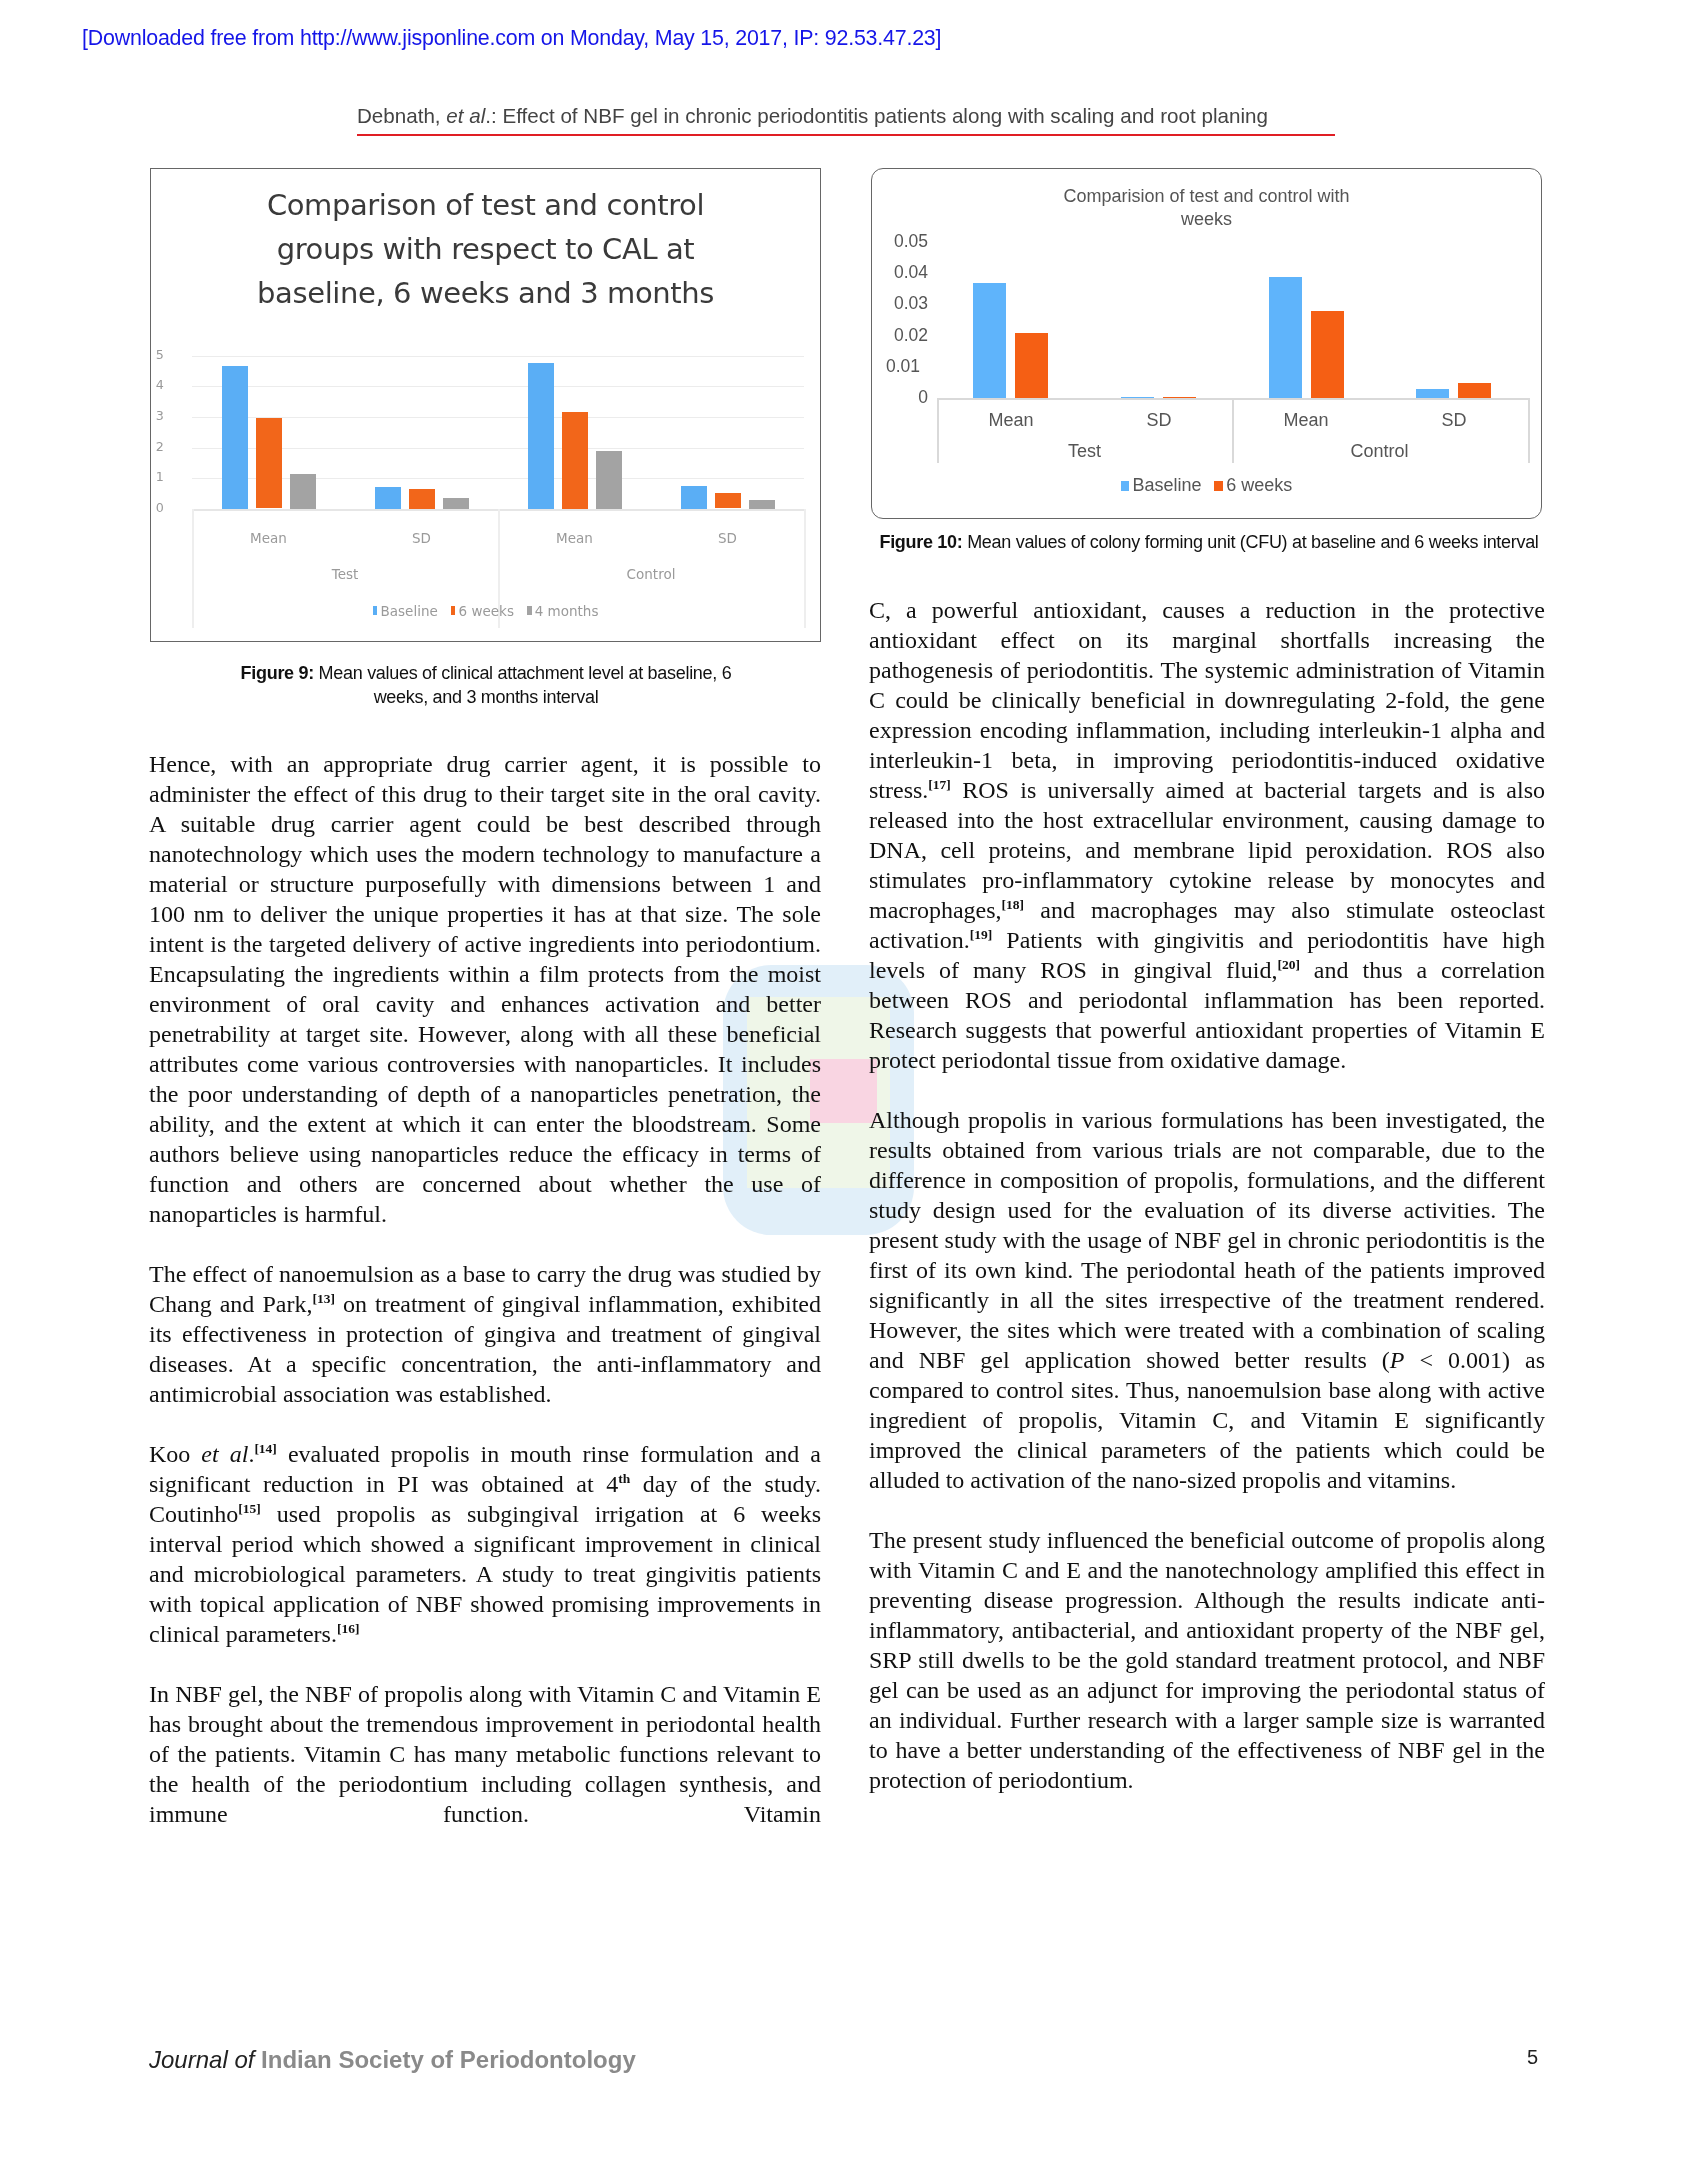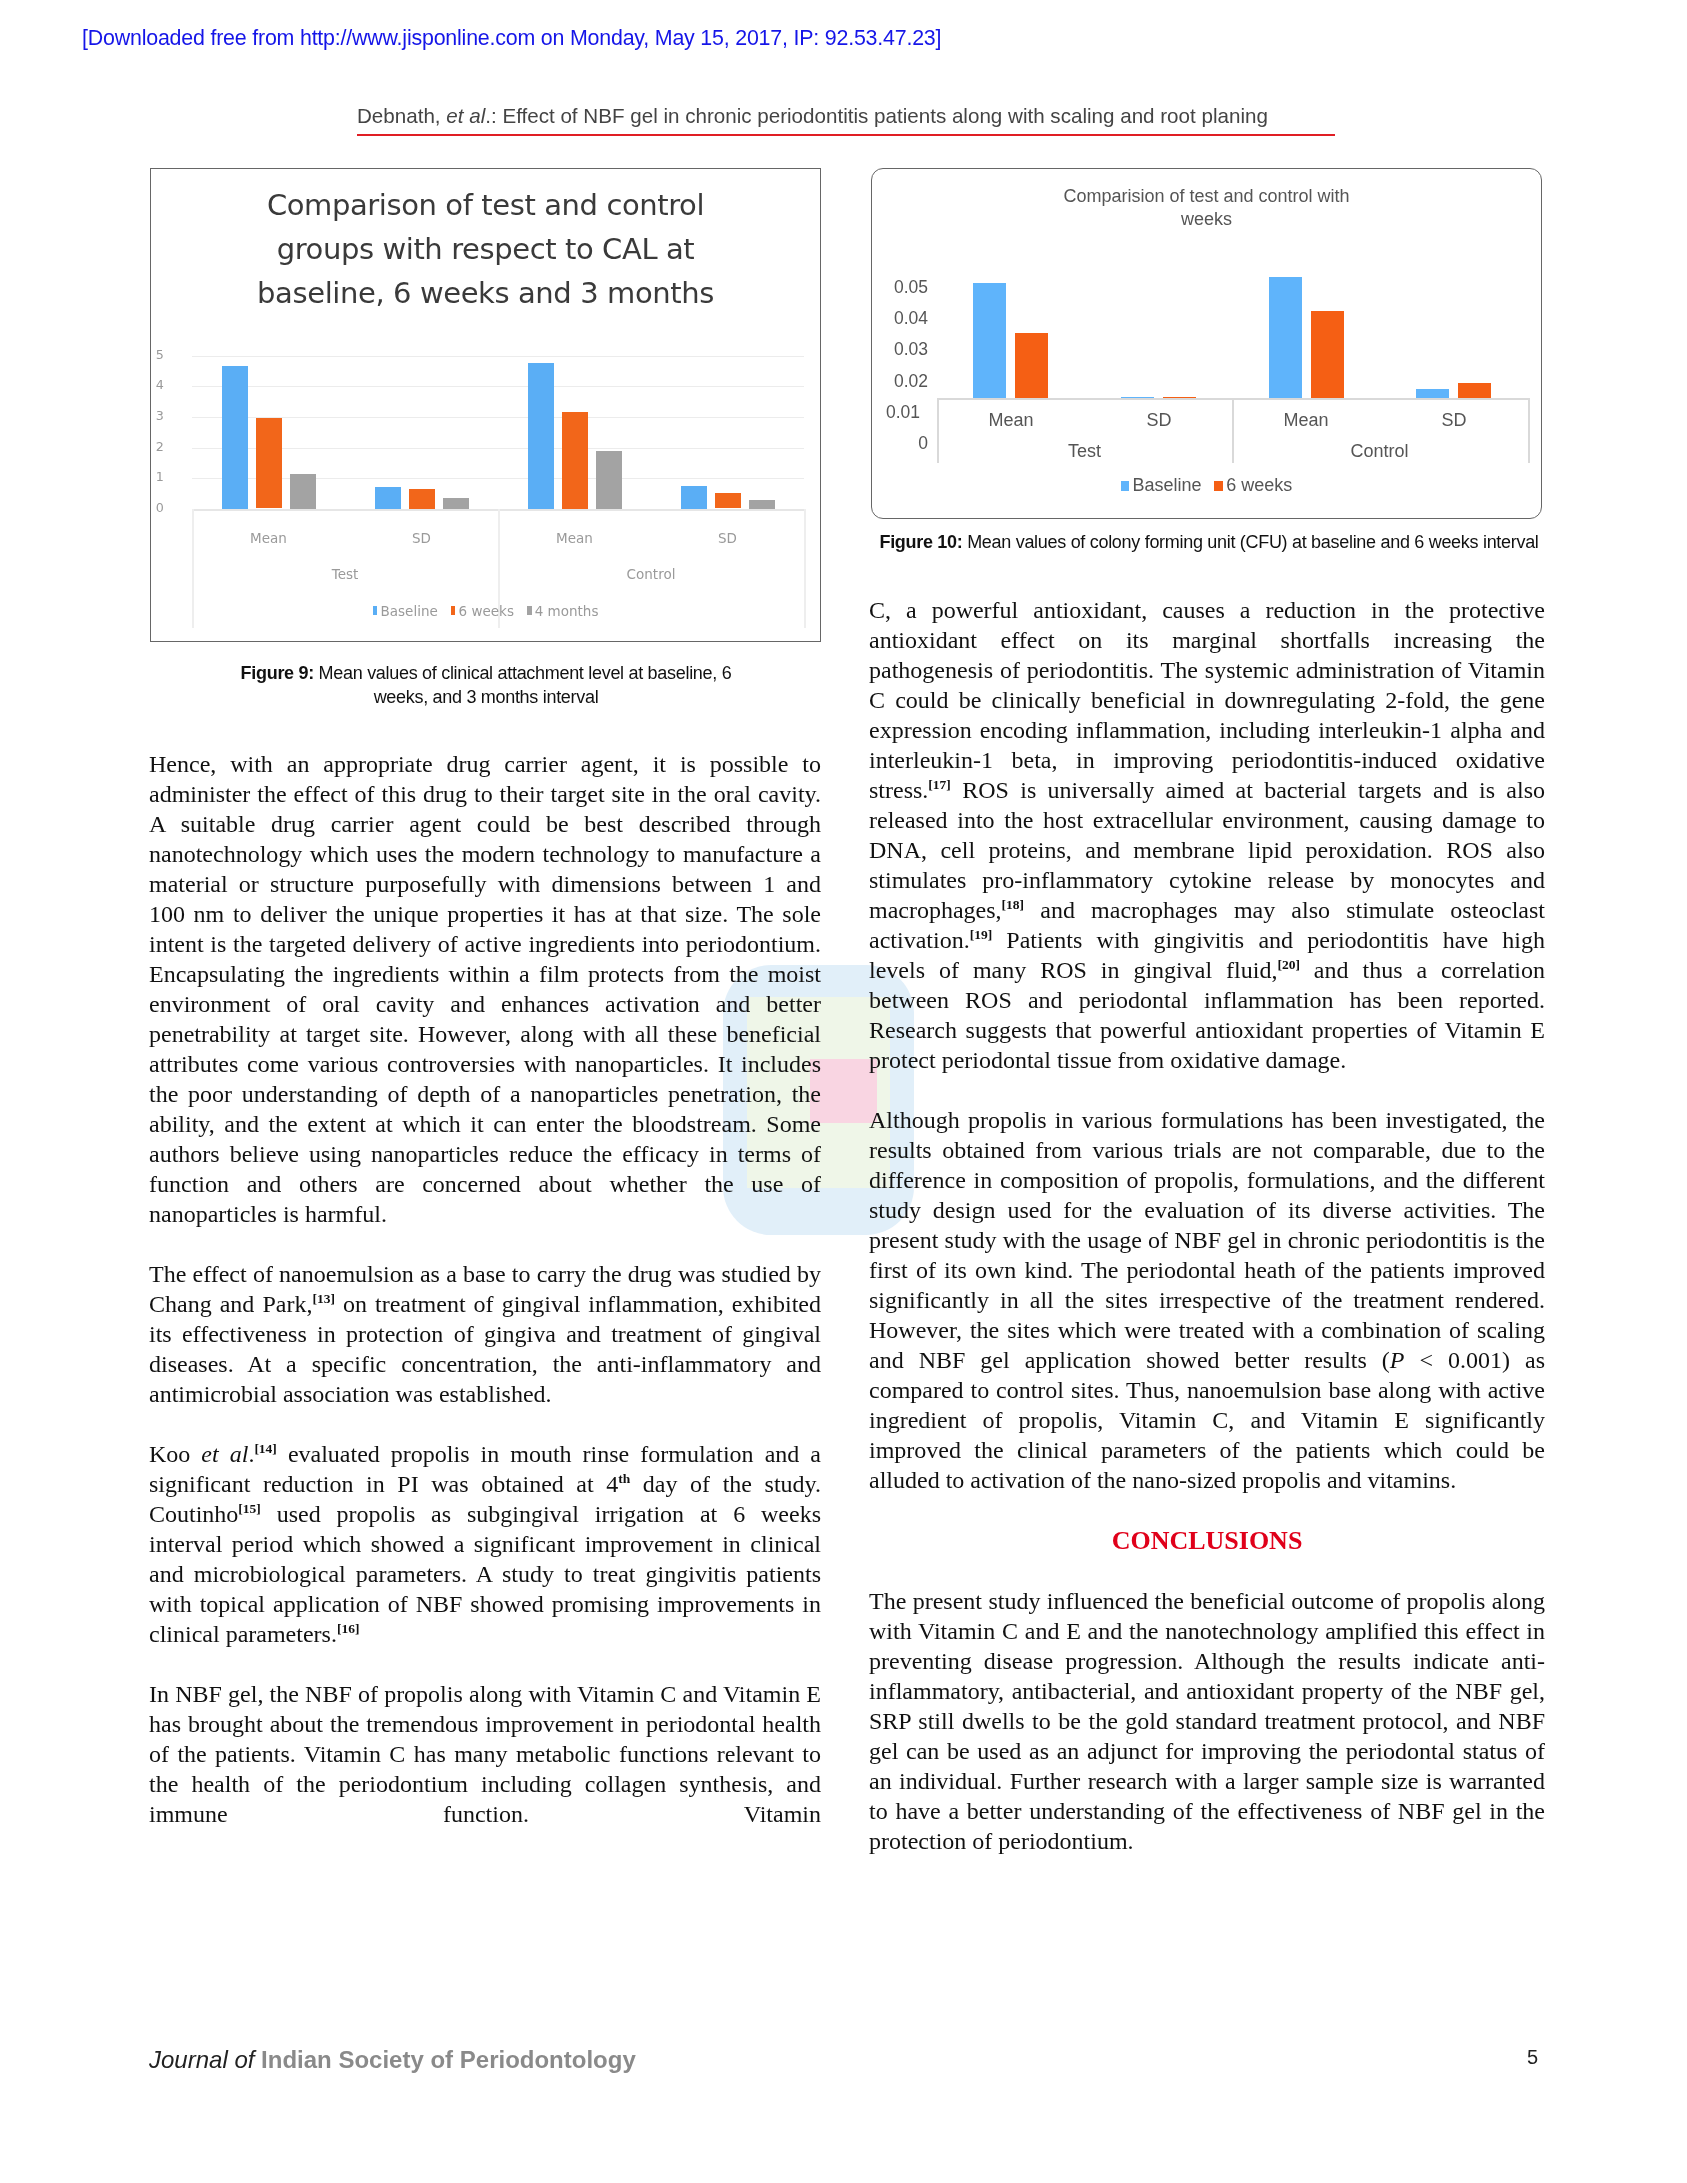--- a/index.html
+++ b/index.html
@@ -18,21 +18,21 @@
 
   
   .cal-title { position:absolute; left:0; width:100%; top:14.3px; text-align:center; font-family:"DejaVu Sans",sans-serif; font-size:29px; line-height:44px; color:#3a3a3a; letter-spacing:-0.4px; }
   .grid-line { position:absolute; height:0.8px; background:#ececec; }
   .y-tick { position:absolute; font-family:"DejaVu Sans",sans-serif; font-size:12.7px; color:#9a9a9a; }
   .xcat { position:absolute; text-align:center; font-family:"DejaVu Sans",sans-serif; color:#9a9a9a; }
   .legend-item { display:inline-flex; align-items:center; margin:0 6.4px; }
   .legend-swatch { display:inline-block; margin-right:3.2px; }
 
   .cfu-title { position:absolute; left:0; width:100%; top:16px; text-align:center; font-family:"Liberation Sans",sans-serif; font-size:18px; line-height:23px; color:#555; }
-  .cfu-y { position:absolute; font-family:"Liberation Sans",sans-serif; font-size:17.5px; color:#555; text-align:right; width:48px;margin-top:46px; }
+  .cfu-y { position:absolute; font-family:"Liberation Sans",sans-serif; font-size:17.5px; color:#555; text-align:right; width:48px; }
   .cfu-x { position:absolute; text-align:center; font-family:"Liberation Sans",sans-serif; font-size:18px; color:#555; }
 
   .section-head { font-family:"Liberation Serif",serif; font-weight:bold; color:#e0001a; font-size:26px; text-align:center; }
   .footer-journal { left:149px; top:2046px; font-family:"Liberation Sans",sans-serif; font-size:24px;text-align:center; }
   .footer-journal .j1 { font-style:italic; color:#222; }
   .footer-journal .j2 { font-weight:bold; color:#8a8a8a; }
   .page-num { left:1527px; top:2046px; font-family:"Liberation Sans",sans-serif; font-size:20px; color:#222; }
 
   .watermark { left:715px; top:965px; width:206px; height:270px; opacity:0.55; pointer-events:none; }
 </style>
@@ -150,19 +150,18 @@
 <div class="abs col-text" style="left:149px; top:749px; width:672px;">
   <p>Hence, with an appropriate drug carrier agent, it is possible to administer the effect of this drug to their target site in the oral cavity. A suitable drug carrier agent could be best described through nanotechnology which uses the modern technology to manufacture a material or structure purposefully with dimensions between 1 and 100 nm to deliver the unique properties it has at that size. The sole intent is the targeted delivery of active ingredients into periodontium. Encapsulating the ingredients within a film protects from the moist environment of oral cavity and enhances activation and better penetrability at target site. However, along with all these beneficial attributes come various controversies with nanoparticles. It includes the poor understanding of depth of a nanoparticles penetration, the ability, and the extent at which it can enter the bloodstream. Some authors believe using nanoparticles reduce the efficacy in terms of function and others are concerned about whether the use of nanoparticles is harmful.</p>
   <p><span>The effect of nanoemulsion as a base to carry the drug was studied by Chang and Park,</span><sup>[13]</sup><span> on treatment of gingival inflammation, exhibited its effectiveness in protection of gingiva and treatment of gingival diseases. At a specific concentration, the anti-inflammatory and antimicrobial association was established.</span></p>
   <p><span>Koo </span><i>et al</i><span>.</span><sup>[14]</sup><span> evaluated propolis in mouth rinse formulation and a significant reduction in PI was obtained at 4</span><sup>th</sup><span> day of the study. Coutinho</span><sup>[15]</sup><span> used propolis as subgingival irrigation at 6 weeks interval period which showed a significant improvement in clinical and microbiological parameters. A study to treat gingivitis patients with topical application of NBF showed promising improvements in clinical parameters.</span><sup>[16]</sup></p>
   <p style="text-align-last:justify;">In NBF gel, the NBF of propolis along with Vitamin C and Vitamin E has brought about the tremendous improvement in periodontal health of the patients. Vitamin C has many metabolic functions relevant to the health of the periodontium including collagen synthesis, and immune function. Vitamin</p>
 </div>
 
 <div class="abs col-text" style="left:869px; top:595px; width:676px;">
   <p><span>C, a powerful antioxidant, causes a reduction in the protective antioxidant effect on its marginal shortfalls increasing the pathogenesis of periodontitis. The systemic administration of Vitamin C could be clinically beneficial in downregulating 2-fold, the gene expression encoding inflammation, including interleukin-1 alpha and interleukin-1 beta, in improving periodontitis-induced oxidative stress.</span><sup>[17]</sup><span> ROS is universally aimed at bacterial targets and is also released into the host extracellular environment, causing damage to DNA, cell proteins, and membrane lipid peroxidation. ROS also stimulates pro-inflammatory cytokine release by monocytes and macrophages,</span><sup>[18]</sup><span> and macrophages may also stimulate osteoclast activation.</span><sup>[19]</sup><span> Patients with gingivitis and periodontitis have high levels of many ROS in gingival fluid,</span><sup>[20]</sup><span> and thus a correlation between ROS and periodontal inflammation has been reported. Research suggests that powerful antioxidant properties of Vitamin E protect periodontal tissue from oxidative damage.</span></p>
   <p><span>Although propolis in various formulations has been investigated, the results obtained from various trials are not comparable, due to the difference in composition of propolis, formulations, and the different study design used for the evaluation of its diverse activities. The present study with the usage of NBF gel in chronic periodontitis is the first of its own kind. The periodontal heath of the patients improved significantly in all the sites irrespective of the treatment rendered. However, the sites which were treated with a combination of scaling and NBF gel application showed better results (</span><i>P</i><span> &lt; 0.001) as compared to control sites. Thus, nanoemulsion base along with active ingredient of propolis, Vitamin C, and Vitamin E significantly improved the clinical parameters of the patients which could be alluded to activation of the nano-sized propolis and vitamins.</span></p>
-  <div class="section-head" style="margin:0 0 29px 0; line-height:32px;">CONCLUSIONS</div>
   <p>The present study influenced the beneficial outcome of propolis along with Vitamin C and E and the nanotechnology amplified this effect in preventing disease progression. Although the results indicate anti-inflammatory, antibacterial, and antioxidant property of the NBF gel, SRP still dwells to be the gold standard treatment protocol, and NBF gel can be used as an adjunct for improving the periodontal status of an individual. Further research with a larger sample size is warranted to have a better understanding of the effectiveness of NBF gel in the protection of periodontium.</p>
 </div>
 
 <div class="abs footer-journal"><span class="j1">Journal of </span><span class="j2">Indian Society of Periodontology</span></div>
 <div class="abs page-num">5</div>
 
 
 </body></html>

